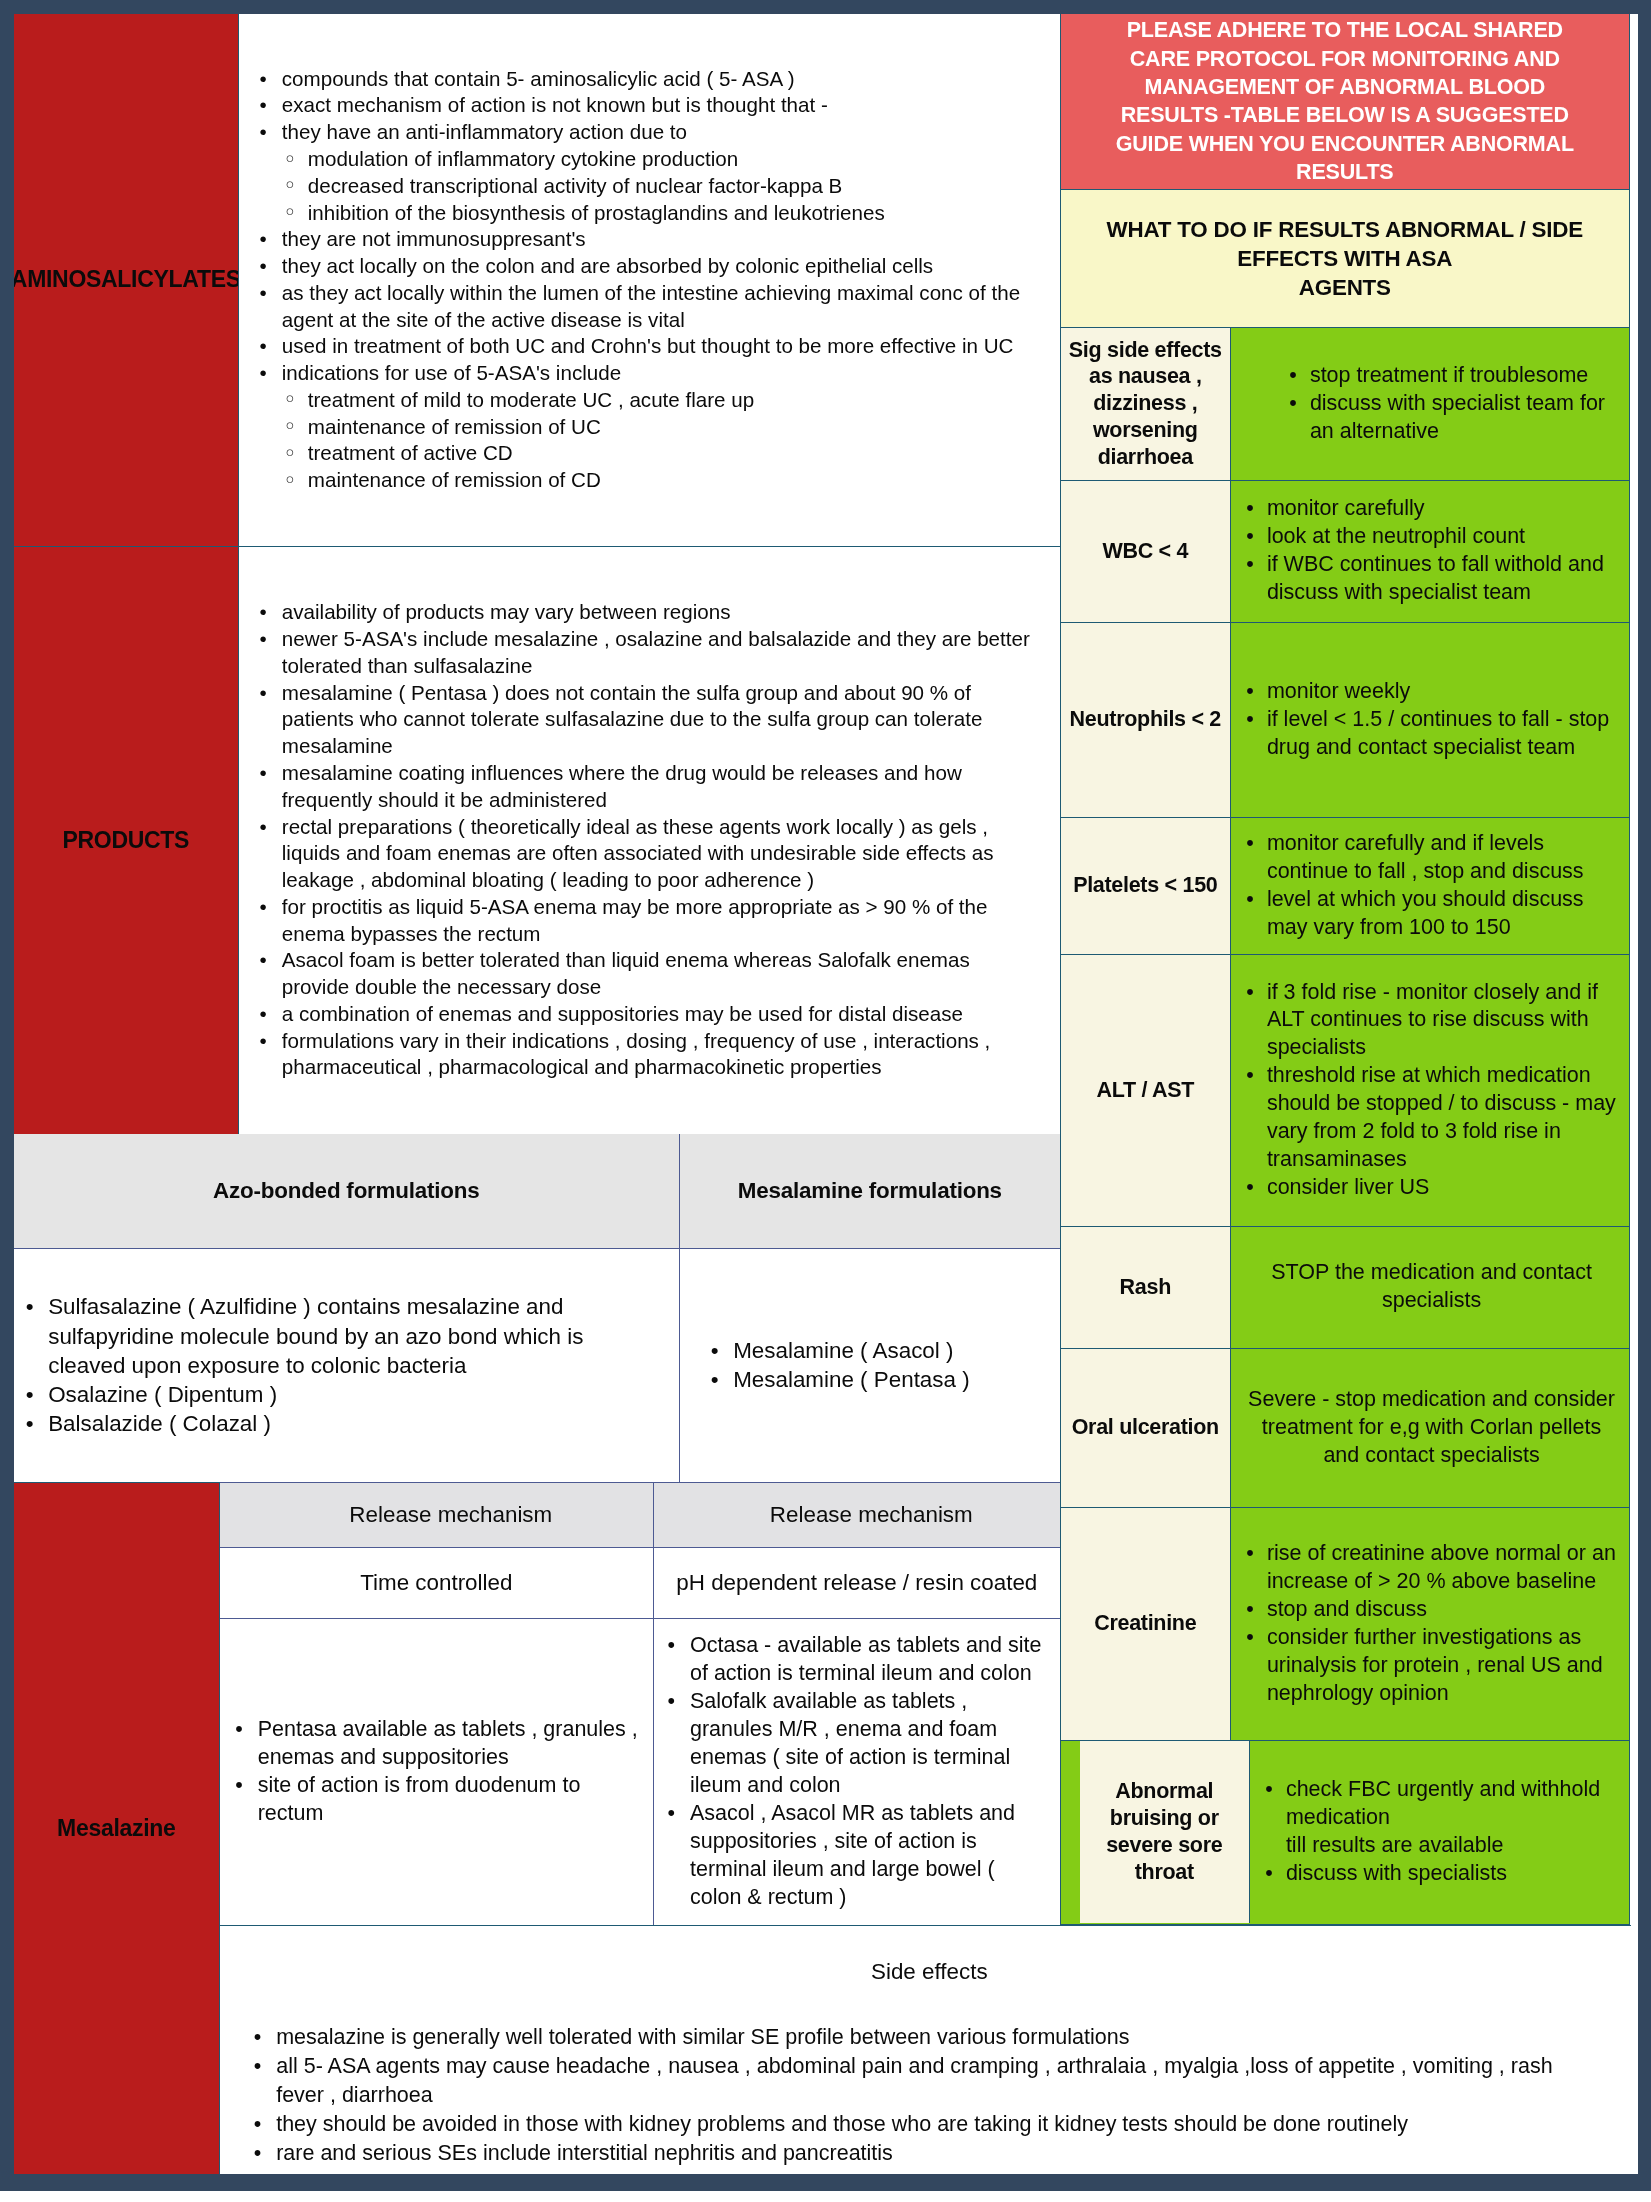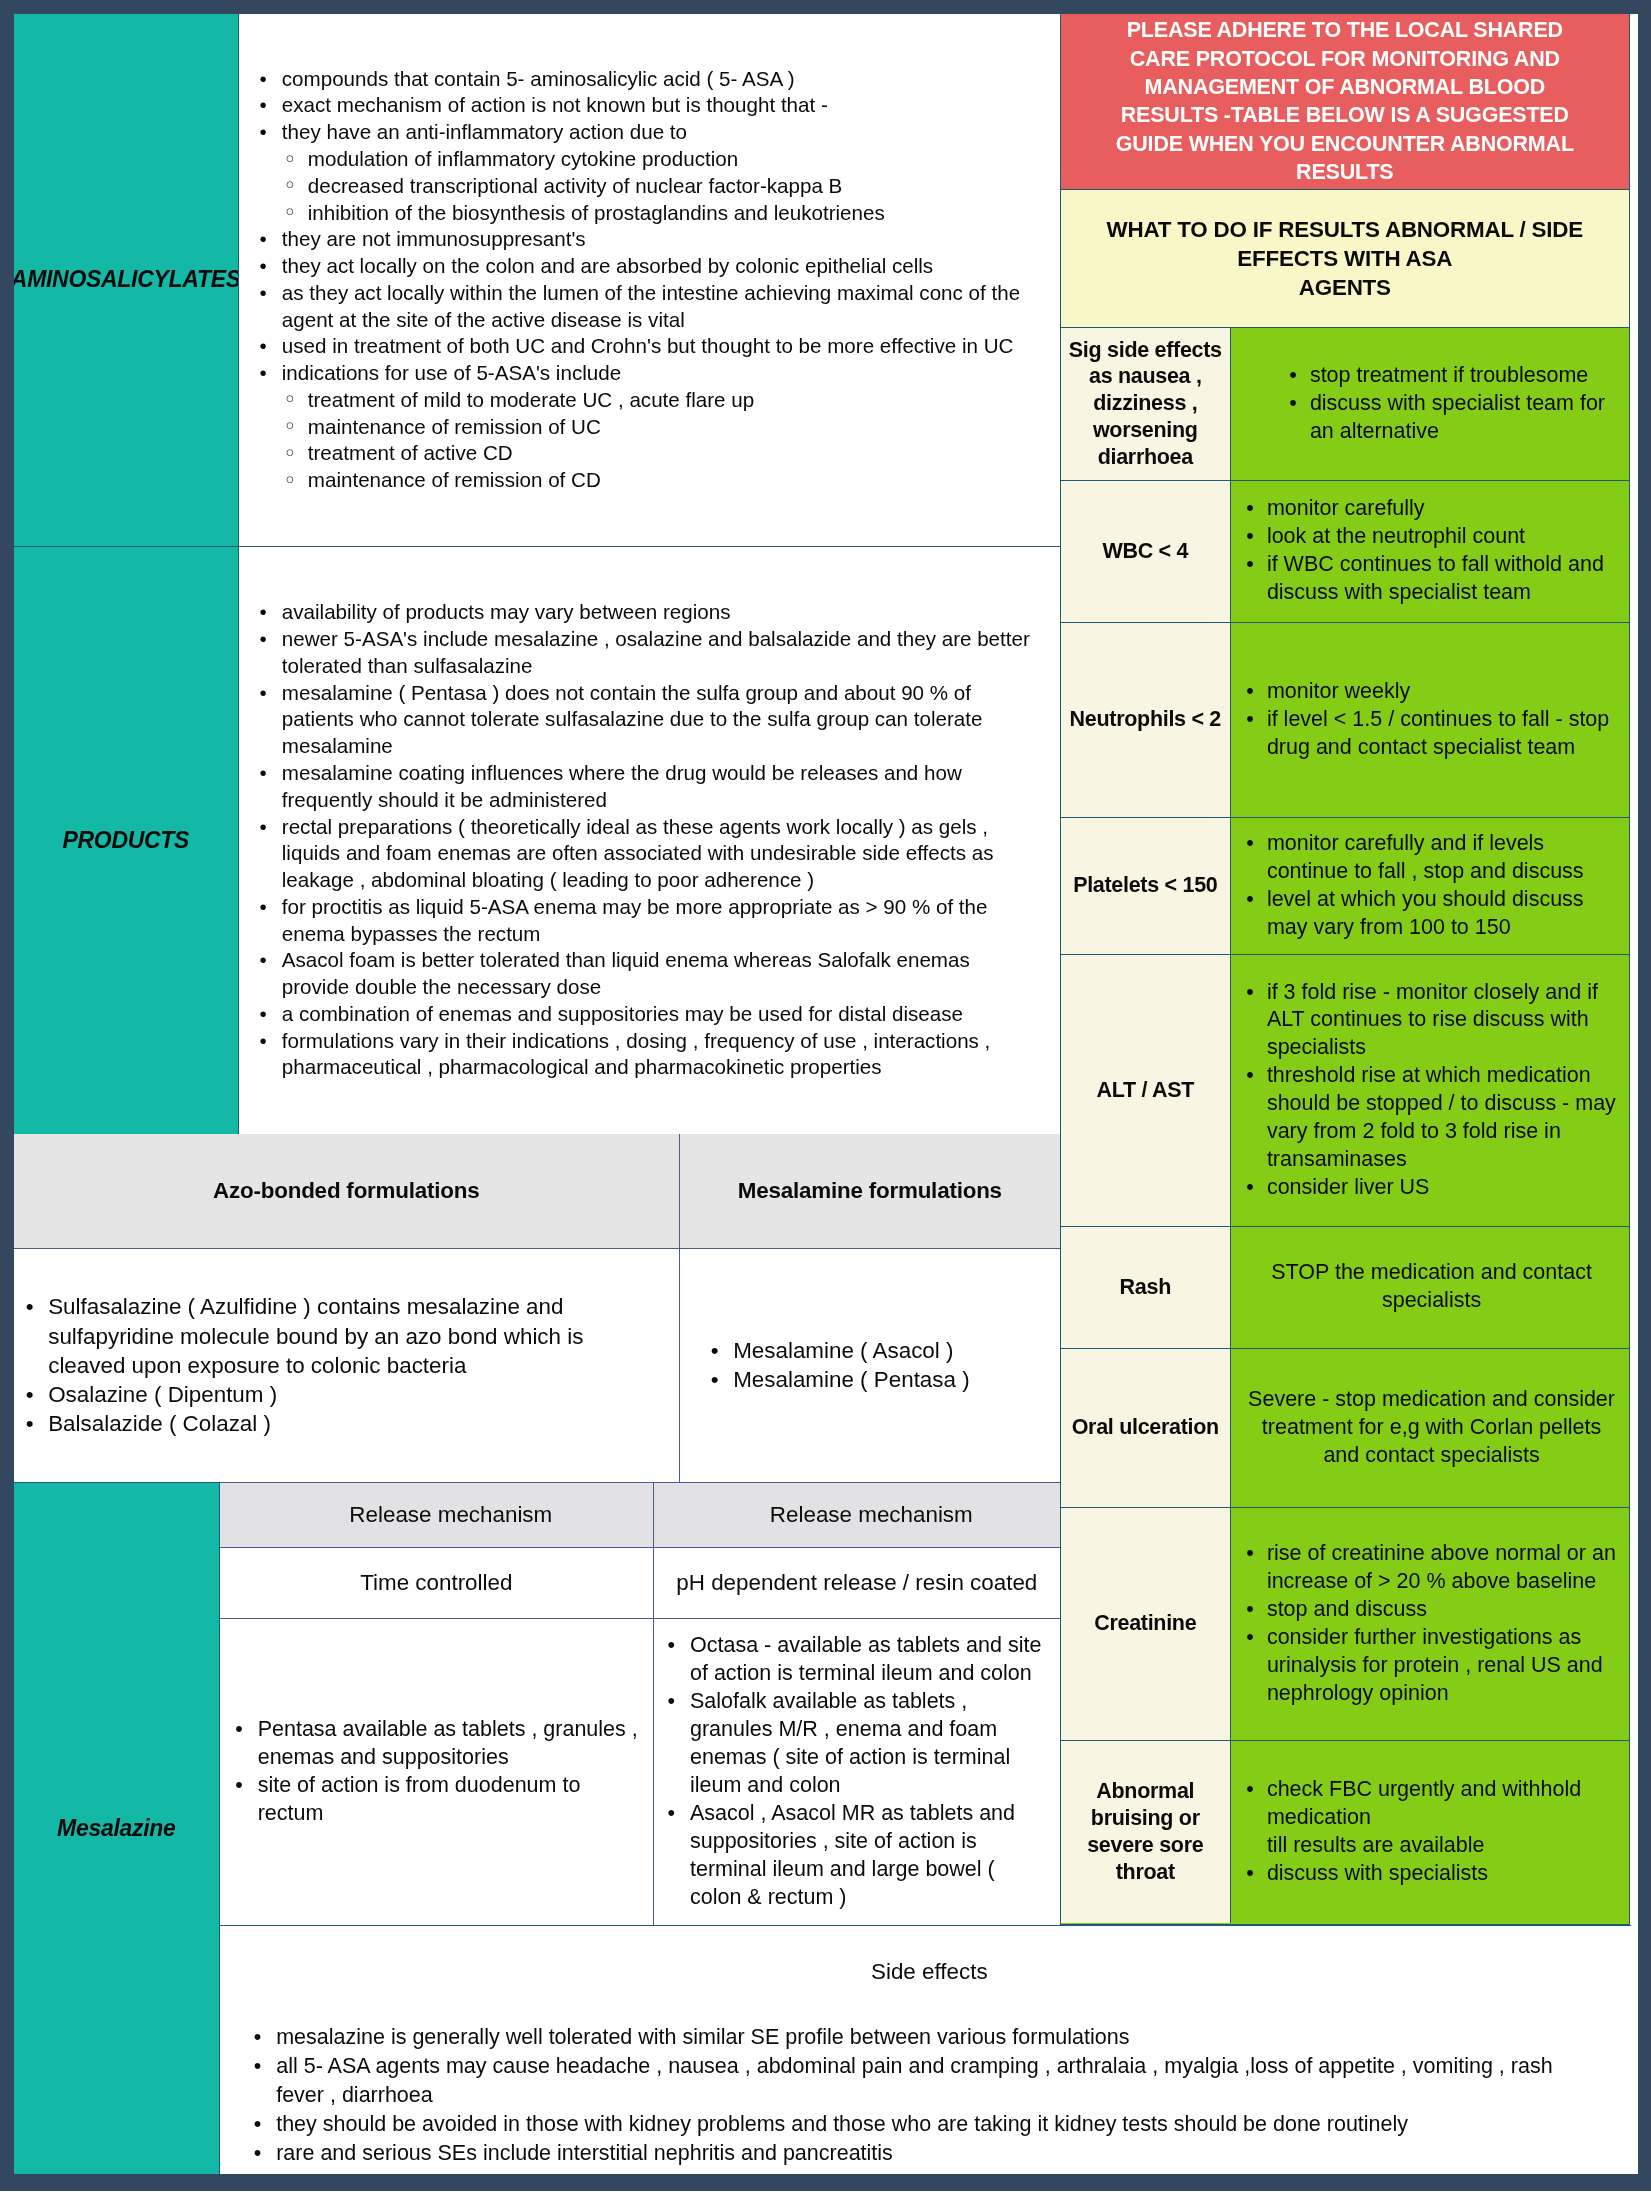--- a/index.html
+++ b/index.html
@@ -6,21 +6,21 @@
   body{
     width:1652px;height:2203px;position:relative;background:#ffffff;
     font-family:"Liberation Sans",sans-serif;color:#0b0b0b;
     -webkit-font-smoothing:antialiased;
   }
   .navy-frame{position:absolute;left:0;top:0;width:1652px;height:2191px;background:#33475f;}
   .content{position:absolute;left:13.8px;top:13.8px;width:1624px;height:2160px;background:#ffffff;overflow:hidden;}
   .cell{position:absolute;box-sizing:border-box;overflow:hidden;}
 
   
-  .bg-cyan{background:#14b8a6;font-style:italic;}
+  .bg-cyan{background:#b91c1c;}
   .bg-khaki{background:#e5e5e5;}
   .bg-gray{background:#e2e2e4;padding-left:29px;}
   .bg-red{background:#e85d5d;}
   .bg-paleyellow{background:#f8f5e2;}
   .bg-lightyellow{background:#f9f7c8;}
 
   .teal-r{border-right:1.7px solid #1e5a73;}
   .teal-b{border-bottom:1.7px solid #1e5a73;}
   .teal-t{border-top:1.7px solid #1e5a73;}
   .blue-r{border-right:1.7px solid #4d5a92;}
@@ -55,21 +55,21 @@
   }
   #right-panel .yheader{
     box-sizing:border-box;height:138px;border-bottom:1.7px solid #1e5a73;
     display:flex;align-items:center;justify-content:center;text-align:center;
     font-weight:bold;font-size:22.4px;line-height:1.3;letter-spacing:-0.2px;
     padding:0 26px;white-space:pre-line;
   }
   .rrow{display:flex;box-sizing:border-box;border-bottom:1.7px solid #1e5a73;}
   .rrow:last-child{border-bottom:none;}
   .r0{height:153px;gap:43px;} .r1{height:142px;} .r2{height:195px;} .r3{height:137px;}
-  .r4{height:272px;} .r5{height:122px;} .r6{height:159px;} .r7{height:233px;} .r8{height:182px;}
+  .r4{height:272px;} .r5{height:122px;} .r6{height:159px;} .r7{height:233px;} .r8{height:182px;padding-left:19px;}
   .rlabel{
     box-sizing:border-box;width:170px;flex:none;border-right:1.7px solid #1e5a73;
     display:flex;align-items:center;justify-content:center;text-align:center;
     font-weight:bold;font-size:21.5px;line-height:1.25;letter-spacing:-0.3px;padding:3.4px 6.9px;
   }
   .rcontent{
     box-sizing:border-box;flex:1;display:flex;flex-direction:column;justify-content:center;
     padding:8.6px 12px 8.6px 15.5px;font-size:21.5px;line-height:1.3;
   }
   .rcontent .li .marker{width:20.6px;}

